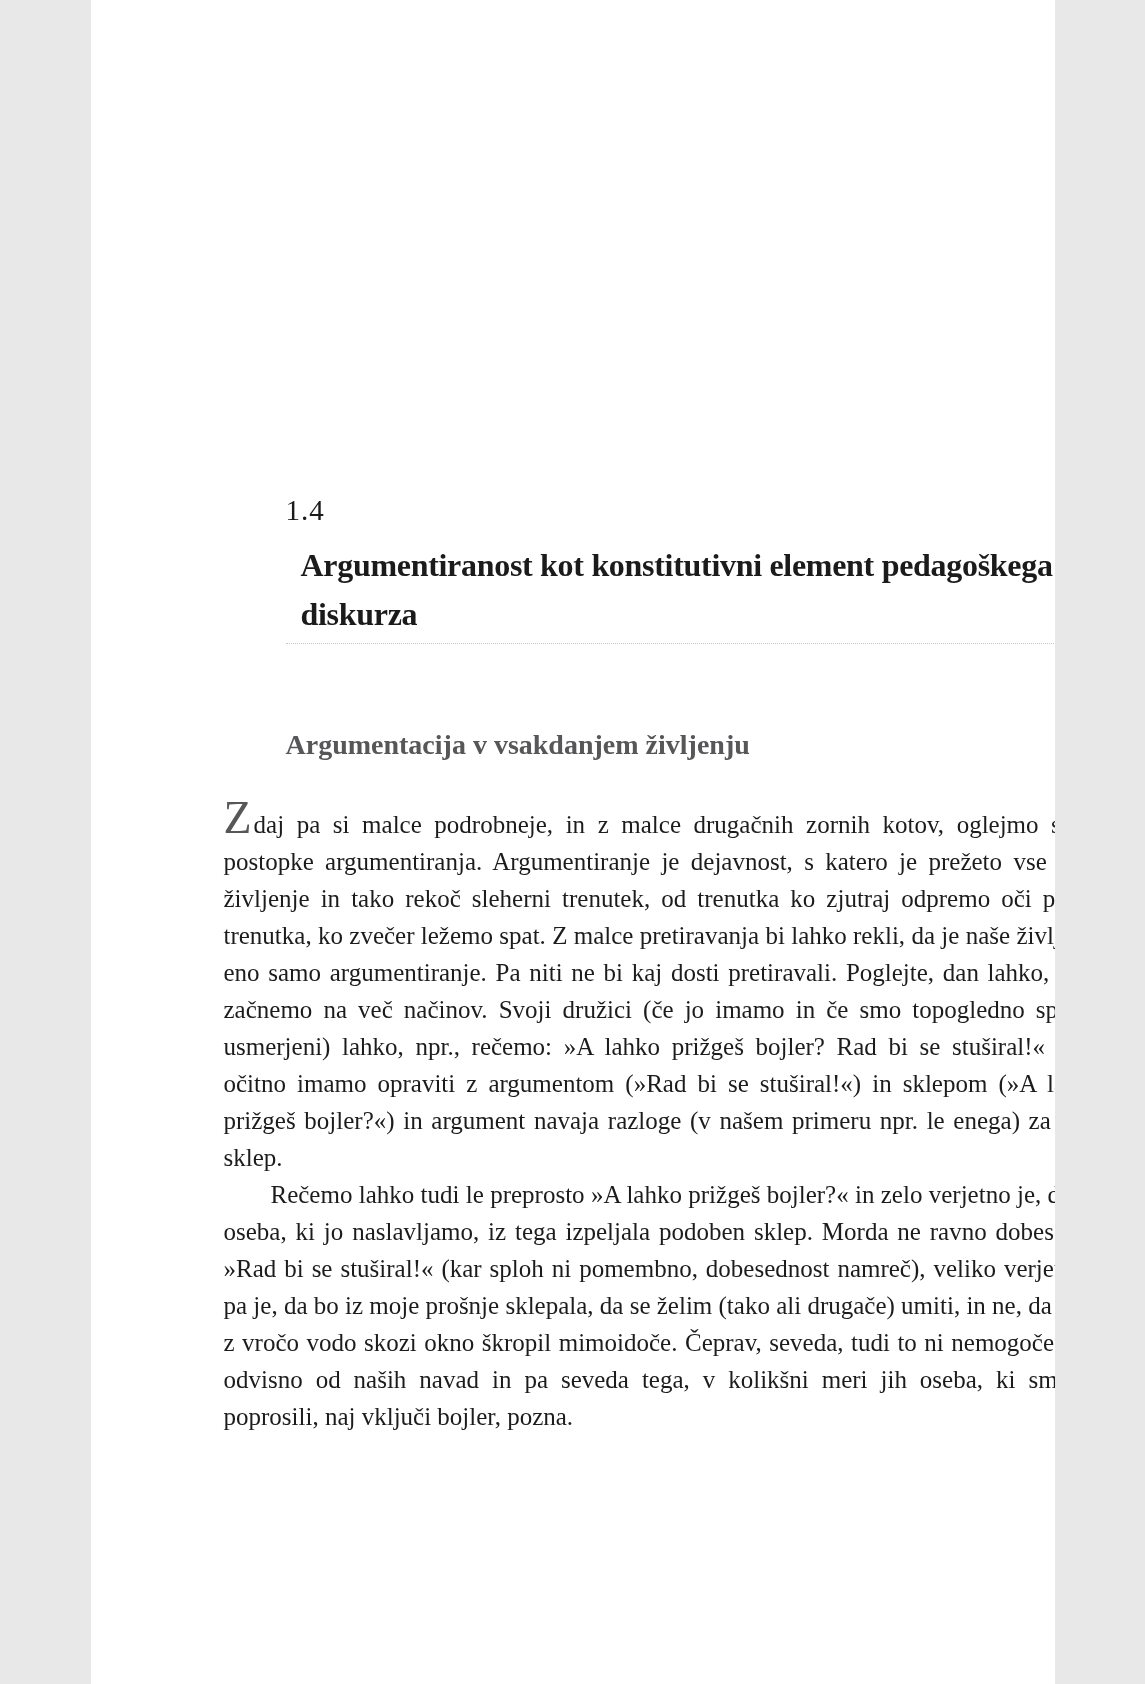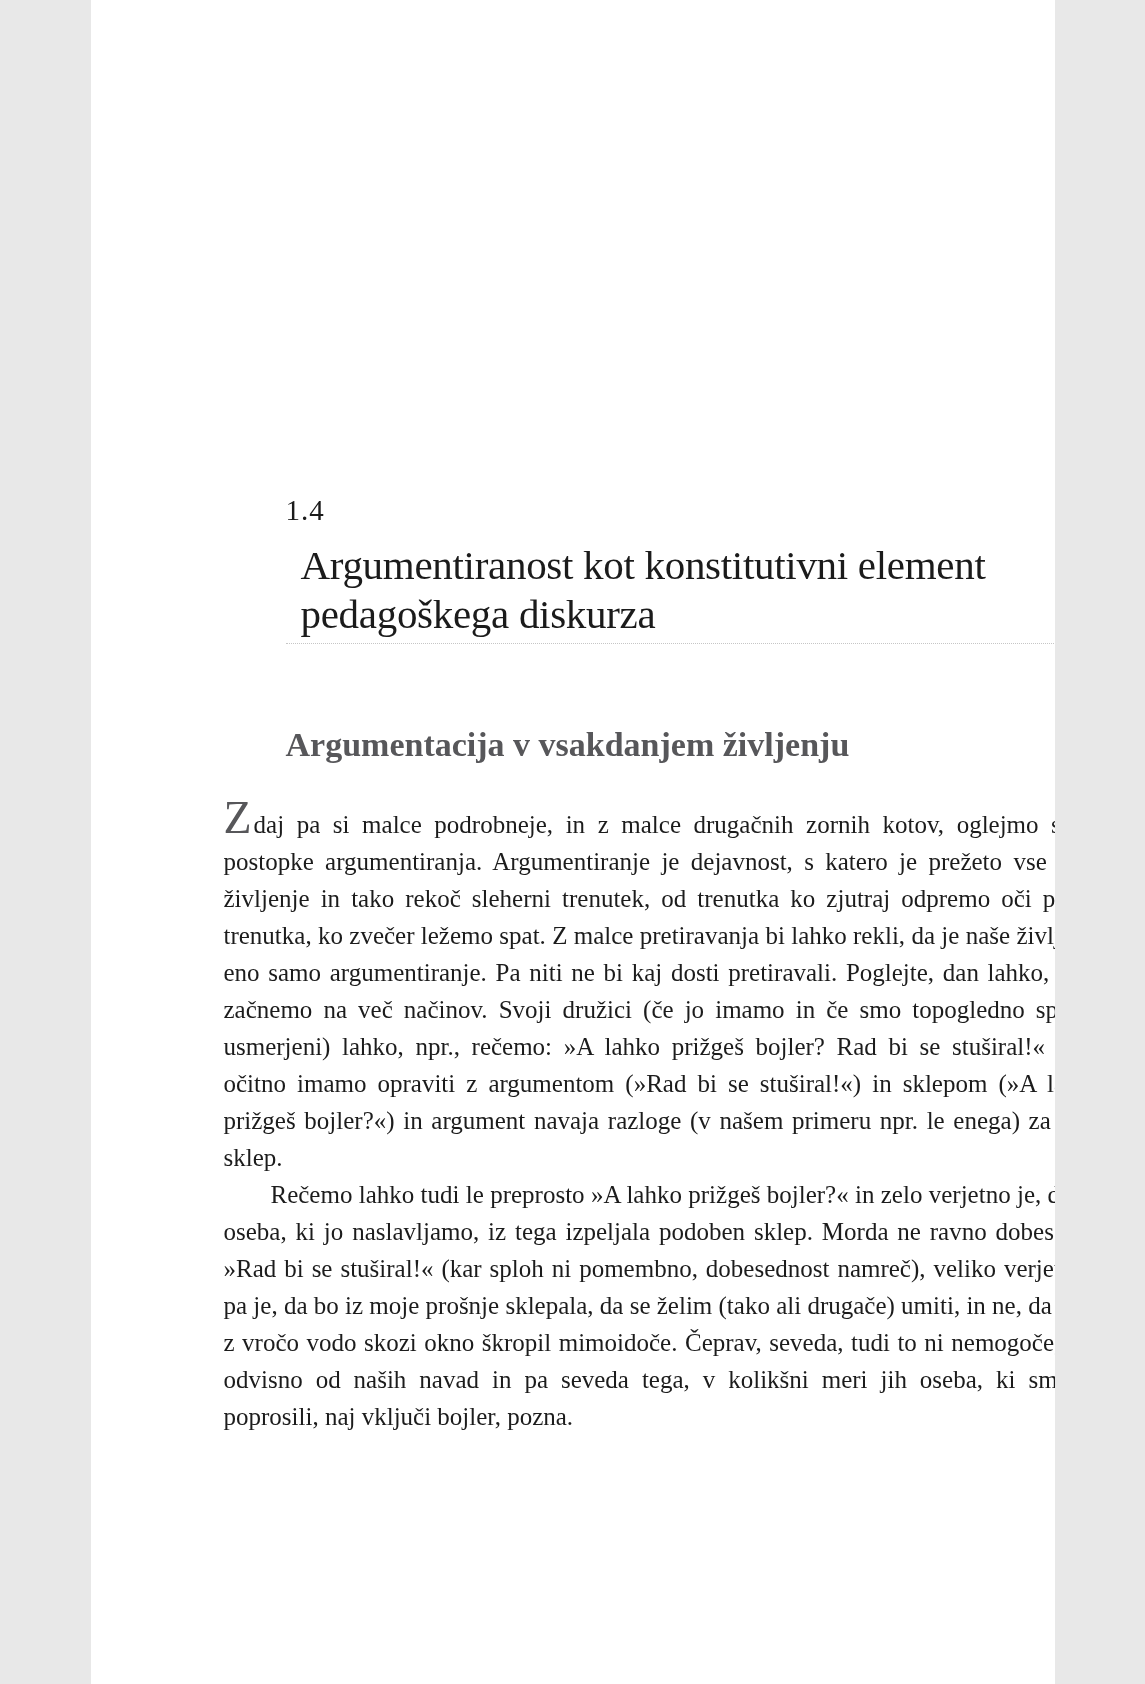--- a/index.html
+++ b/index.html
@@ -25,40 +25,40 @@
     letter-spacing: 1px;
     color: var(--heading-text, #1b1b1b);
     font-variant-numeric: oldstyle-nums;
   }
   .chapter-title {
     position: absolute;
     left: 210px;
     top: 541px;
     width: 830px;
     margin: 0;
-    font-size: 41px;
+    font-size: 32px;
     line-height: 49px;
-    font-weight: normal;
+    font-weight: bold;
     letter-spacing: -0.3px;
     color: var(--heading-text, #1b1b1b);
   }
   .dotted-rule {
     position: absolute;
     left: 195px;
     top: 643px;
     width: 950px;
     height: 0;
     border-top: 1px dotted var(--rule, #c6c6c6);
   }
   .section-heading {
     position: absolute;
     left: 195px;
     top: 729px;
     margin: 0;
-    font-size: 34px;
+    font-size: 28px;
     line-height: 32px;
     font-weight: bold;
     color: var(--accent-gray, #57575a);
   }
   .body-text {
     position: absolute;
     left: 133px;
     top: 806px;
     width: 879px;
     font-size: 25px;

